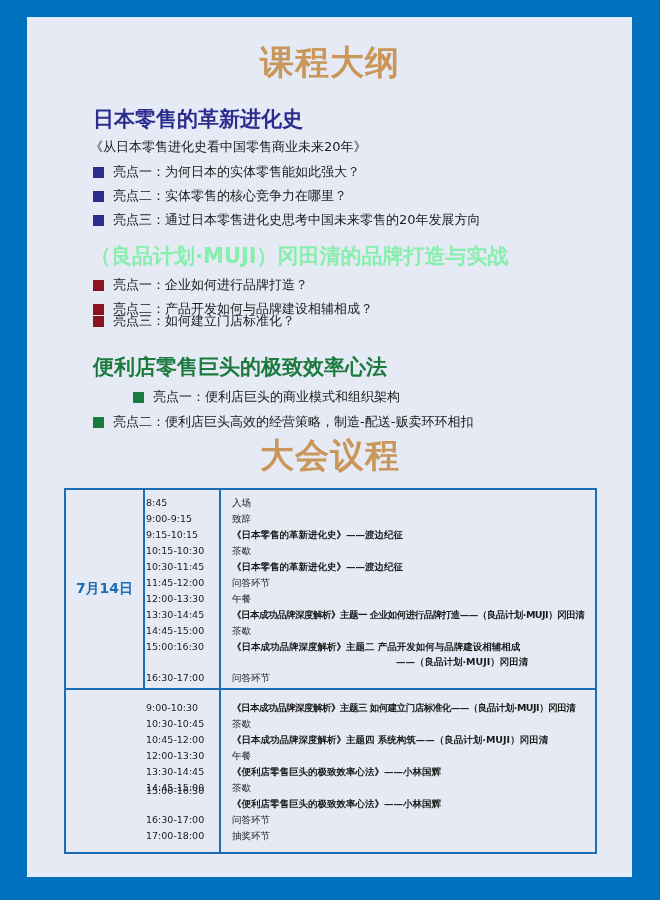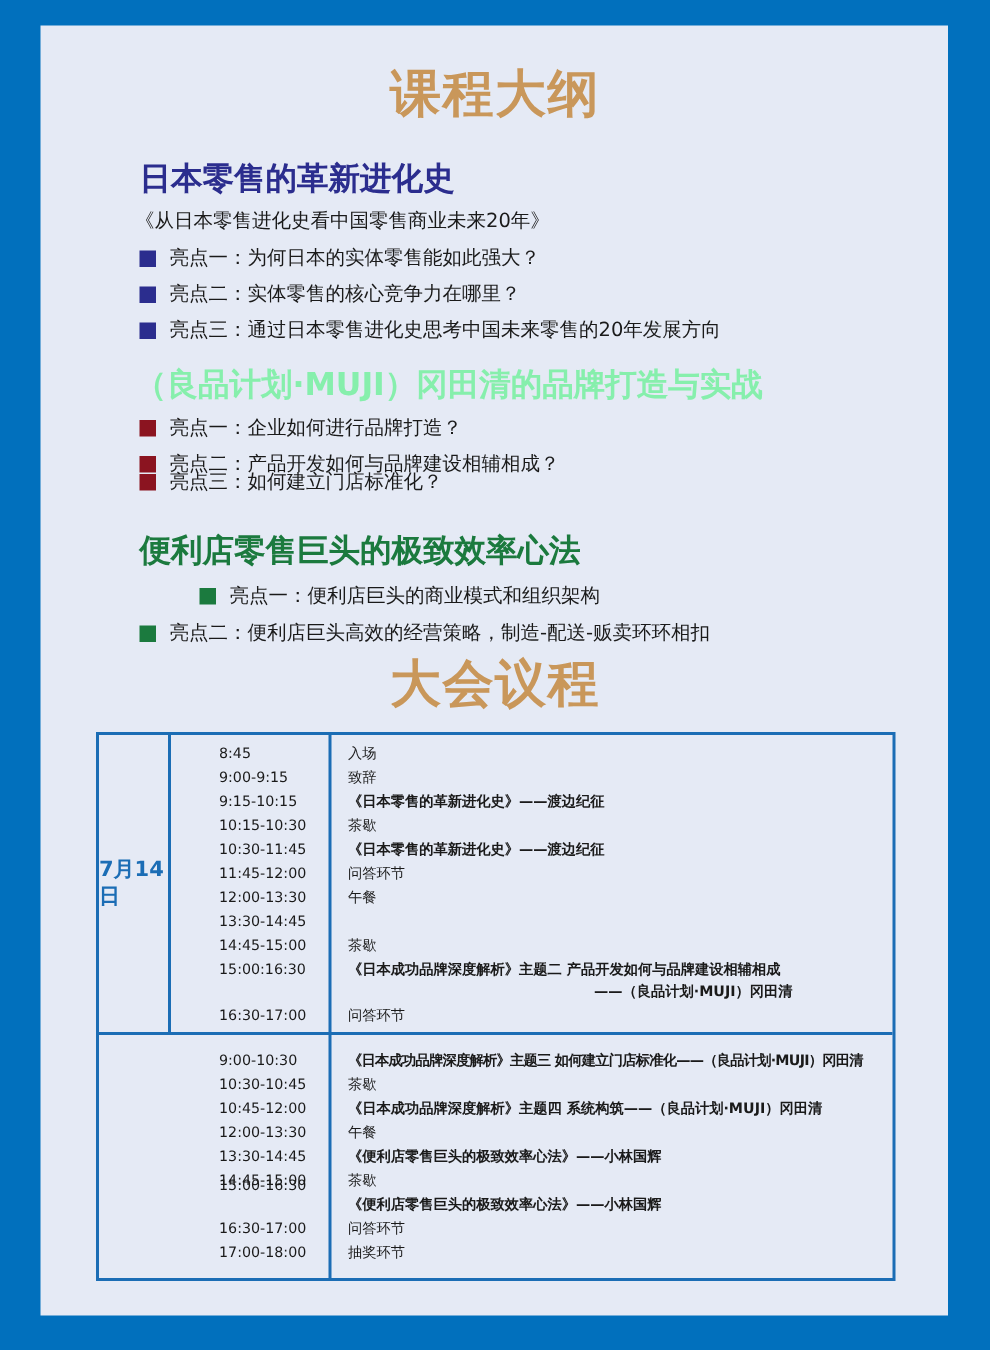--- a/index.html
+++ b/index.html
@@ -60,21 +60,21 @@
     border: 2px solid #1b6db5;
   }
   .day {
     position: absolute;
     left: 0; width: 529px;
   }
   .day.d1 { top: 0; height: 200px; border-bottom: 2px solid #1b6db5; }
   .day.d2 { top: 200px; height: 162px; }
   .date-cell {
     position: absolute; left: 0; top: 0; bottom: 0;
-    width: 48px;
+    width: 79px;
     border-right: 2px solid #1b6db5;
     display: flex; align-items: center; justify-content: center;
     color: #1b6db5; font-weight: bold; font-size: 14px;
   }
   .time-cell {
     position: absolute; left: 69px; top: 0; bottom: 0;
     width: 86px;
     border-right: 2px solid #1b6db5;
   }
   .act-cell {
@@ -157,20 +157,21 @@
       <div class="row-t" style="top:182px;">16:30-17:00</div>
     </div>
     <div class="act-cell">
       <div class="row-a" style="top:7px;">入场</div>
       <div class="row-a" style="top:23px;"> 致辞</div>
       <div class="row-a b" style="top:39px;">《日本零售的革新进化史》——渡边纪征</div>
       <div class="row-a" style="top:55px;">茶歇</div>
       <div class="row-a b" style="top:71px;">《日本零售的革新进化史》——渡边纪征</div>
       <div class="row-a" style="top:87px;">问答环节</div>
       <div class="row-a" style="top:103px;">午餐</div>
+      <div class="row-a b" style="top:119px; letter-spacing:-0.5px;">《日本成功品牌深度解析》主题一 企业如何进行品牌打造——（良品计划·MUJI）冈田清</div>
       <div class="row-a" style="top:135px;">茶歇</div>
       <div class="row-a b" style="top:151px;">《日本成功品牌深度解析》主题二  产品开发如何与品牌建设相辅相成</div>
       <div class="row-a b" style="top:166px; left:175px;">——（良品计划·MUJI）冈田清</div>
       <div class="row-a" style="top:182px;">问答环节</div>
     </div>
   </div>
 
   <div class="day d2">
     <div class="time-cell">
       <div class="row-t" style="top:12px;">9:00-10:30</div>

